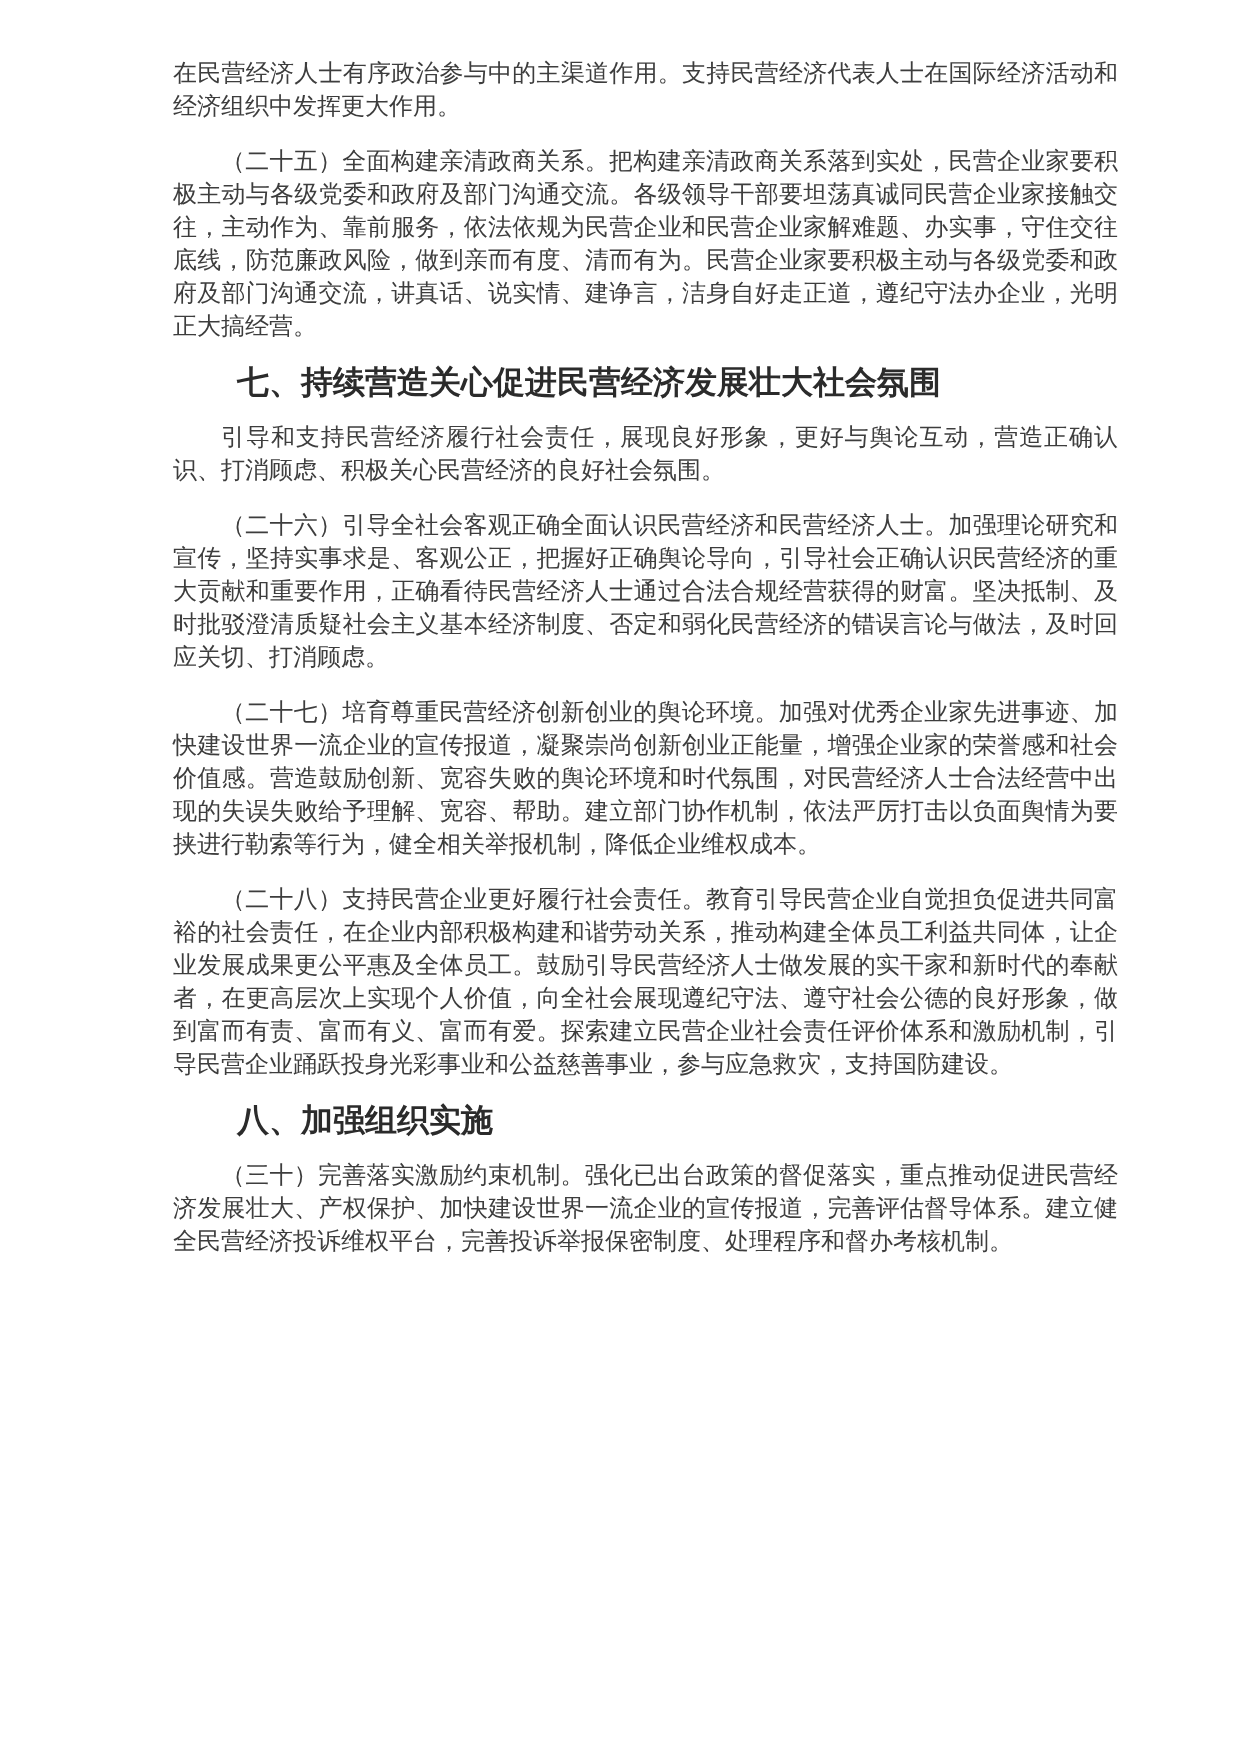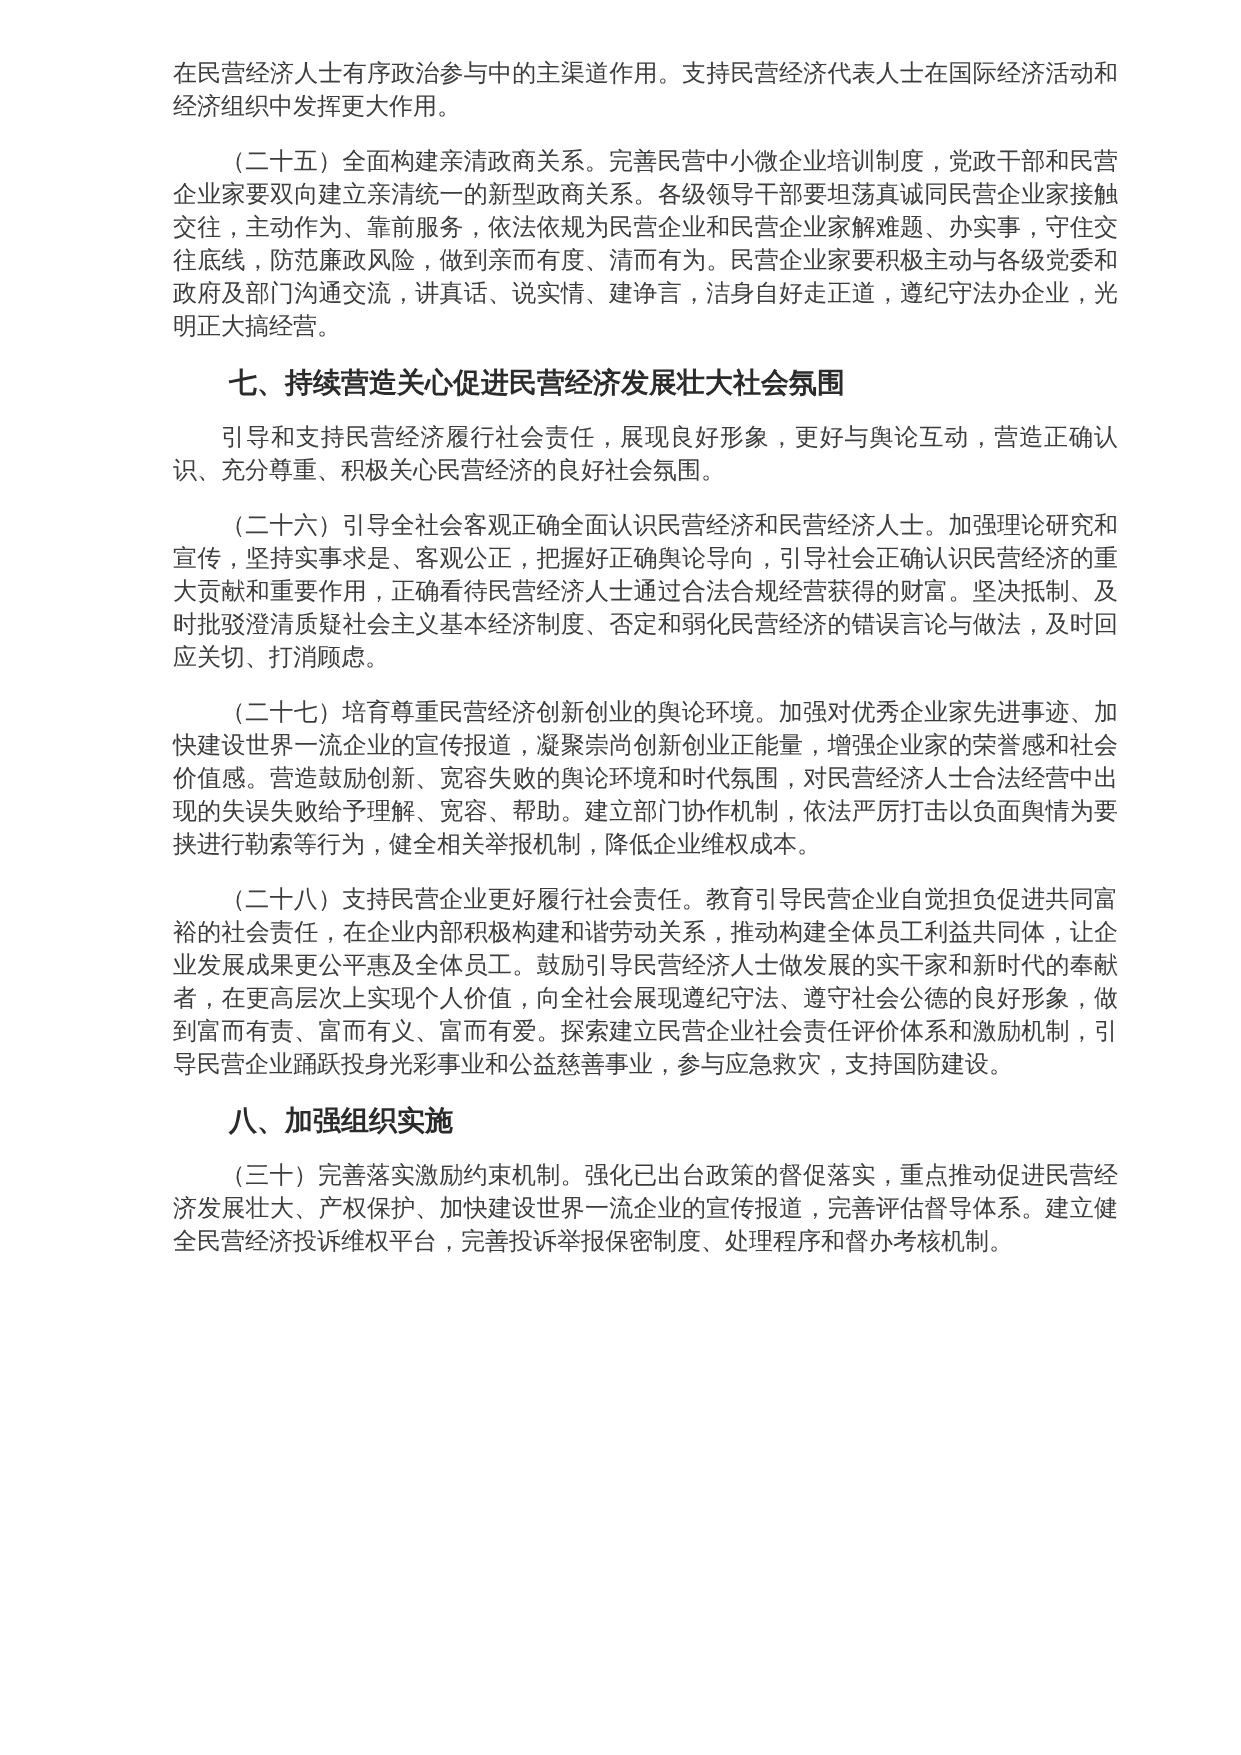--- a/index.html
+++ b/index.html
@@ -31,32 +31,32 @@
     margin-top: 0;
   }
   .para.indent {
     text-indent: 2em;
   }
   .heading {
     margin: 23px 0 20px 0;
     text-indent: 2em;
     font-family: "Liberation Sans", "DejaVu Sans", sans-serif;
     font-weight: bold;
-    font-size: 28px;
+    font-size: 32px;
     line-height: 33px;
     color: #2b2b2b;
     text-align: left;
   }
 </style>
 </head>
 <body>
 
 <div class="page">
   <p class="para first">在民营经济人士有序政治参与中的主渠道作用。支持民营经济代表人士在国际经济活动和经济组织中发挥更大作用。</p>
-  <p class="para indent">（二十五）全面构建亲清政商关系。完善民营中小微企业培训制度，党政干部和民营企业家要双向建立亲清统一的新型政商关系。各级领导干部要坦荡真诚同民营企业家接触交往，主动作为、靠前服务，依法依规为民营企业和民营企业家解难题、办实事，守住交往底线，防范廉政风险，做到亲而有度、清而有为。民营企业家要积极主动与各级党委和政府及部门沟通交流，讲真话、说实情、建诤言，洁身自好走正道，遵纪守法办企业，光明正大搞经营。</p>
+  <p class="para indent">（二十五）全面构建亲清政商关系。把构建亲清政商关系落到实处，民营企业家要积极主动与各级党委和政府及部门沟通交流。各级领导干部要坦荡真诚同民营企业家接触交往，主动作为、靠前服务，依法依规为民营企业和民营企业家解难题、办实事，守住交往底线，防范廉政风险，做到亲而有度、清而有为。民营企业家要积极主动与各级党委和政府及部门沟通交流，讲真话、说实情、建诤言，洁身自好走正道，遵纪守法办企业，光明正大搞经营。</p>
   <h2 class="heading">七、持续营造关心促进民营经济发展壮大社会氛围</h2>
-  <p class="para indent">引导和支持民营经济履行社会责任，展现良好形象，更好与舆论互动，营造正确认识、充分尊重、积极关心民营经济的良好社会氛围。</p>
+  <p class="para indent">引导和支持民营经济履行社会责任，展现良好形象，更好与舆论互动，营造正确认识、打消顾虑、积极关心民营经济的良好社会氛围。</p>
   <p class="para indent">（二十六）引导全社会客观正确全面认识民营经济和民营经济人士。加强理论研究和宣传，坚持实事求是、客观公正，把握好正确舆论导向，引导社会正确认识民营经济的重大贡献和重要作用，正确看待民营经济人士通过合法合规经营获得的财富。坚决抵制、及时批驳澄清质疑社会主义基本经济制度、否定和弱化民营经济的错误言论与做法，及时回应关切、打消顾虑。</p>
   <p class="para indent">（二十七）培育尊重民营经济创新创业的舆论环境。加强对优秀企业家先进事迹、加快建设世界一流企业的宣传报道，凝聚崇尚创新创业正能量，增强企业家的荣誉感和社会价值感。营造鼓励创新、宽容失败的舆论环境和时代氛围，对民营经济人士合法经营中出现的失误失败给予理解、宽容、帮助。建立部门协作机制，依法严厉打击以负面舆情为要挟进行勒索等行为，健全相关举报机制，降低企业维权成本。</p>
   <p class="para indent">（二十八）支持民营企业更好履行社会责任。教育引导民营企业自觉担负促进共同富裕的社会责任，在企业内部积极构建和谐劳动关系，推动构建全体员工利益共同体，让企业发展成果更公平惠及全体员工。鼓励引导民营经济人士做发展的实干家和新时代的奉献者，在更高层次上实现个人价值，向全社会展现遵纪守法、遵守社会公德的良好形象，做到富而有责、富而有义、富而有爱。探索建立民营企业社会责任评价体系和激励机制，引导民营企业踊跃投身光彩事业和公益慈善事业，参与应急救灾，支持国防建设。</p>
   <h2 class="heading">八、加强组织实施</h2>
   <p class="para indent">（三十）完善落实激励约束机制。强化已出台政策的督促落实，重点推动促进民营经济发展壮大、产权保护、加快建设世界一流企业的宣传报道，完善评估督导体系。建立健全民营经济投诉维权平台，完善投诉举报保密制度、处理程序和督办考核机制。</p>
 </div>
 
 </body></html>

